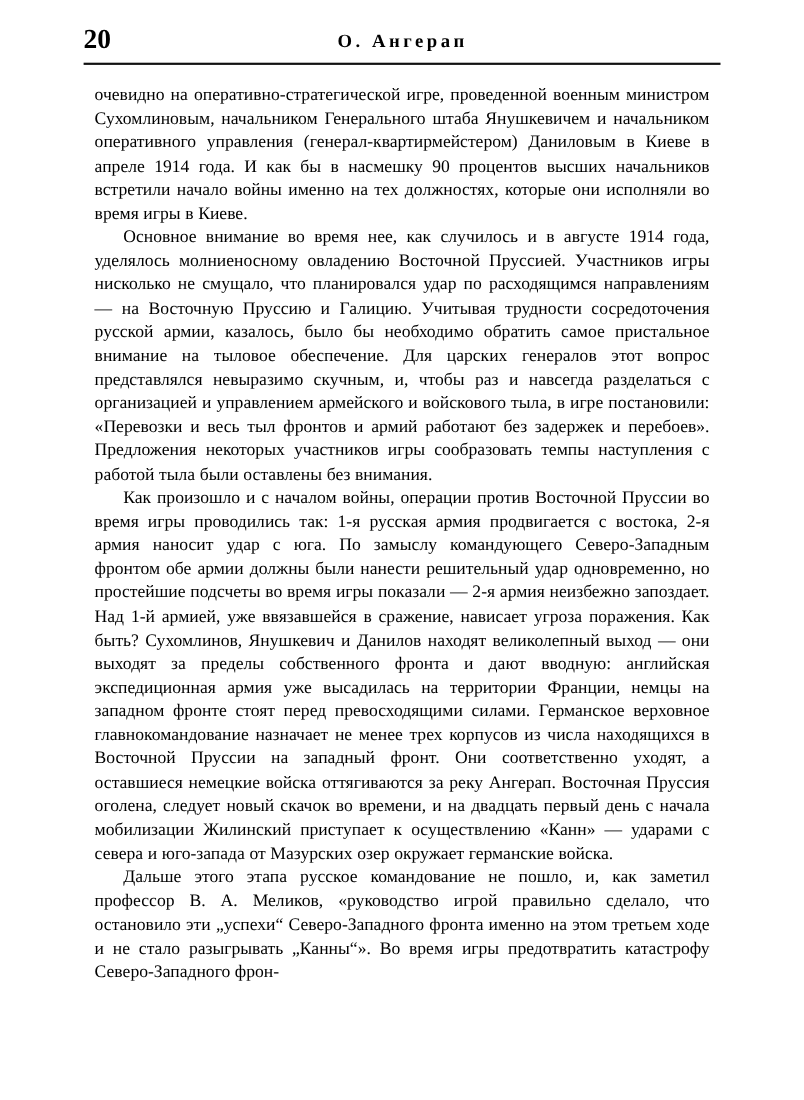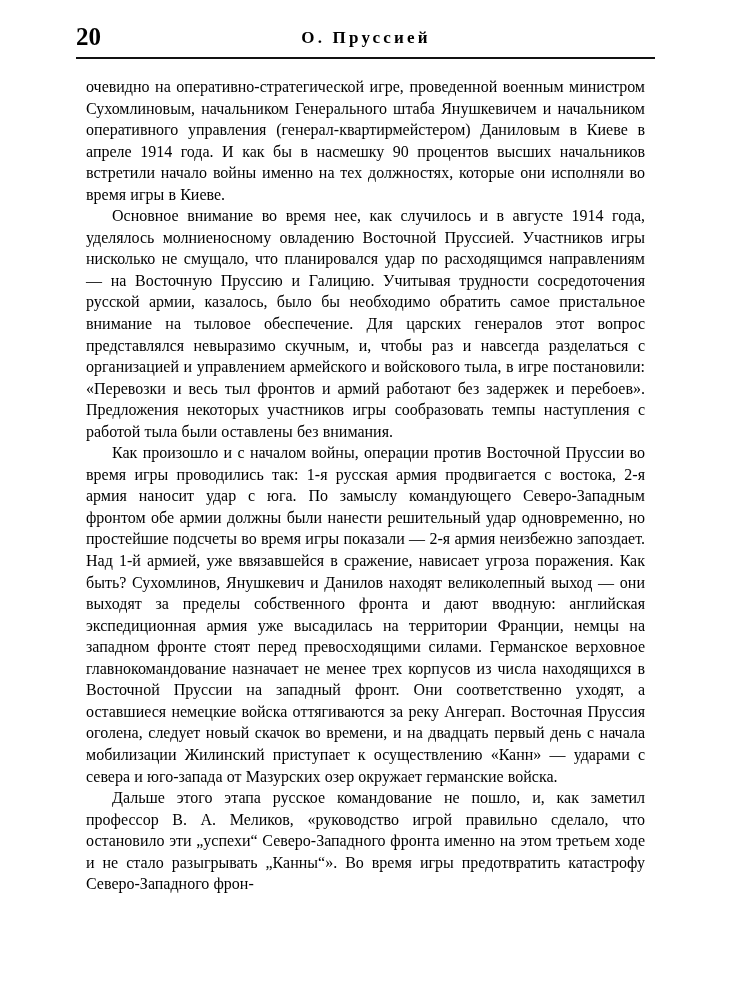--- a/index.html
+++ b/index.html
@@ -87,21 +87,21 @@
   }
   p.para.nostretch::after { display: none; }
 </style>
 </head>
 <body>
 
 <div class="page">
 
   <div class="running-head">
     <div class="folio">20</div>
-    <div class="head-author">О. Пруссией</div>
+    <div class="head-author">О. Ангерап</div>
   </div>
 
   <div class="head-rule"></div>
 
   <div class="textblock">
     <p class="para nostretch">очевидно на оперативно-стратегической игре, проведенной военным министром Сухомлиновым, начальником Генерального штаба Янушкевичем и начальником оперативного управления (генерал-квартирмейстером) Даниловым в Киеве в апреле 1914 года. И как бы в насмешку 90 процентов высших начальников встретили начало войны именно на тех должностях, которые они исполняли во время игры в Киеве.</p>
     <p class="para indented nostretch">Основное внимание во время нее, как случилось и в августе 1914 года, уделялось молниеносному овладению Восточной Пруссией. Участников игры нисколько не смущало, что планировался удар по расходящимся направлениям — на Восточную Пруссию и Галицию. Учитывая трудности сосредоточения русской армии, казалось, было бы необходимо обратить самое пристальное внимание на тыловое обеспечение. Для царских генералов этот вопрос представлялся невыразимо скучным, и, чтобы раз и навсегда разделаться с организацией и управлением армейского и войскового тыла, в игре постановили: «Перевозки и весь тыл фронтов и армий работают без задержек и перебоев». Предложения некоторых участников игры сообразовать темпы наступления с работой тыла были оставлены без внимания.</p>
     <p class="para indented nostretch">Как произошло и с началом войны, операции против Восточной Пруссии во время игры проводились так: 1-я русская армия продвигается с востока, 2-я армия наносит удар с юга. По замыслу командующего Северо-Западным фронтом обе армии должны были нанести решительный удар одновременно, но простейшие подсчеты во время игры показали — 2-я армия неизбежно запоздает. Над 1-й армией, уже ввязавшейся в сражение, нависает угроза поражения. Как быть? Сухомлинов, Янушкевич и Данилов находят великолепный выход — они выходят за пределы собственного фронта и дают вводную: английская экспедиционная армия уже высадилась на территории Франции, немцы на западном фронте стоят перед превосходящими силами. Германское верховное главнокомандование назначает не менее трех корпусов из числа находящихся в Восточной Пруссии на западный фронт. Они соответственно уходят, а оставшиеся немецкие войска оттягиваются за реку Ангерап. Восточная Пруссия оголена, следует новый скачок во времени, и на двадцать первый день с начала мобилизации Жилинский приступает к осуществлению «Канн» — ударами с севера и юго-запада от Мазурских озер окружает германские войска.</p>
     <p class="para indented nostretch">Дальше этого этапа русское командование не пошло, и, как заметил профессор В. А. Меликов, «руководство игрой правильно сделало, что остановило эти „успехи“ Северо-Западного фронта именно на этом третьем ходе и не стало разыгрывать „Канны“». Во время игры предотвратить катастрофу Северо-Западного фрон-</p>
   </div>

